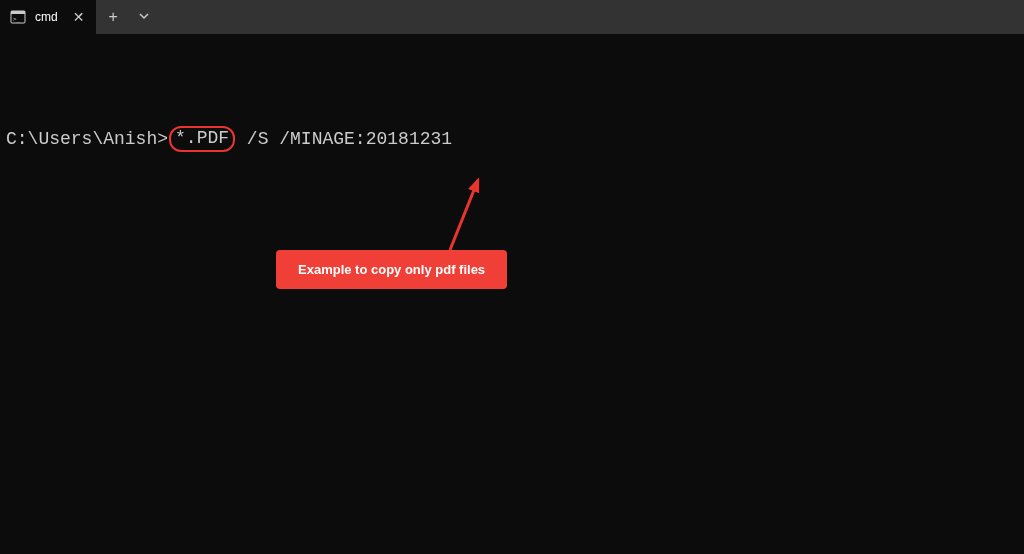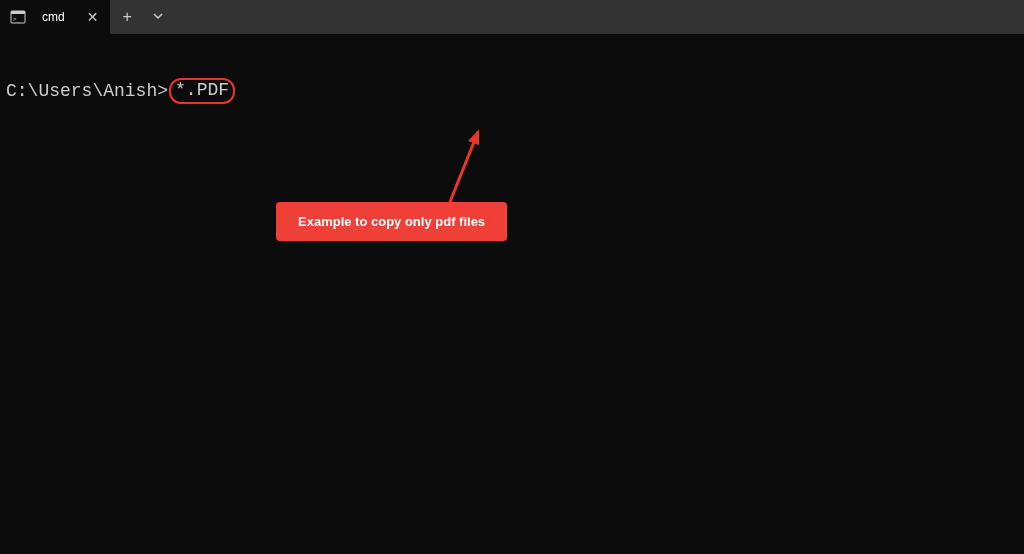--- a/index.html
+++ b/index.html
@@ -21,21 +21,21 @@
       display: flex;
       align-items: center;
       padding-left: 0;
     }
     .tab {
       display: flex;
       align-items: center;
       background: #0c0c0c;
       height: 34px;
       padding: 0 8px 0 10px;
-      gap: 16px;
+      gap: 9px;
       min-width: 70px;
     }
     .tab-icon {
       width: 16px;
       height: 16px;
       display: flex;
       align-items: center;
       justify-content: center;
     }
     .tab-title {
@@ -61,20 +61,21 @@
     .tab-dropdown {
       color: #cccccc;
       font-size: 11px;
       padding: 0 8px;
       cursor: pointer;
     }
     .terminal-body {
       padding-top: 44px;
       padding-left: 6px;
       position: relative;
+      margin-top: 48px;
     }
     .cmd-line {
       color: #cccccc;
       font-size: 18px;
       font-family: Consolas, 'Courier New', monospace;
       white-space: pre;
       display: flex;
       align-items: center;
       flex-wrap: nowrap;
     }
@@ -124,21 +125,21 @@
   <span class="tab-add">+</span>
   <span class="tab-dropdown">
     <svg width="12" height="12" viewBox="0 0 12 12">
       <path d="M2 4 L6 8 L10 4" stroke="#cccccc" stroke-width="1.5" fill="none"></path>
     </svg>
   </span>
 </div>
 
 <div class="terminal-body">
   <div class="cmd-line">
-    <span>C:\Users\Anish&gt;</span><span class="highlight-box">*.PDF</span>
+    <span>C:\Users\Anish&gt;</span><span class="highlight-box">*.PDF</span><span> /S /MINAGE:20181231</span>
   </div>
 
   <svg class="annotation-arrow" width="60" height="80">
     <defs>
       <marker id="arrowhead" markerWidth="8" markerHeight="8" refX="4" refY="2" orient="auto">
         <polygon points="0 0, 5 2, 0 4" fill="#e8362f"></polygon>
       </marker>
     </defs>
     <line x1="8" y1="78" x2="36" y2="8" stroke="#e8362f" stroke-width="3" marker-end="url(#arrowhead)"></line>
   </svg>

